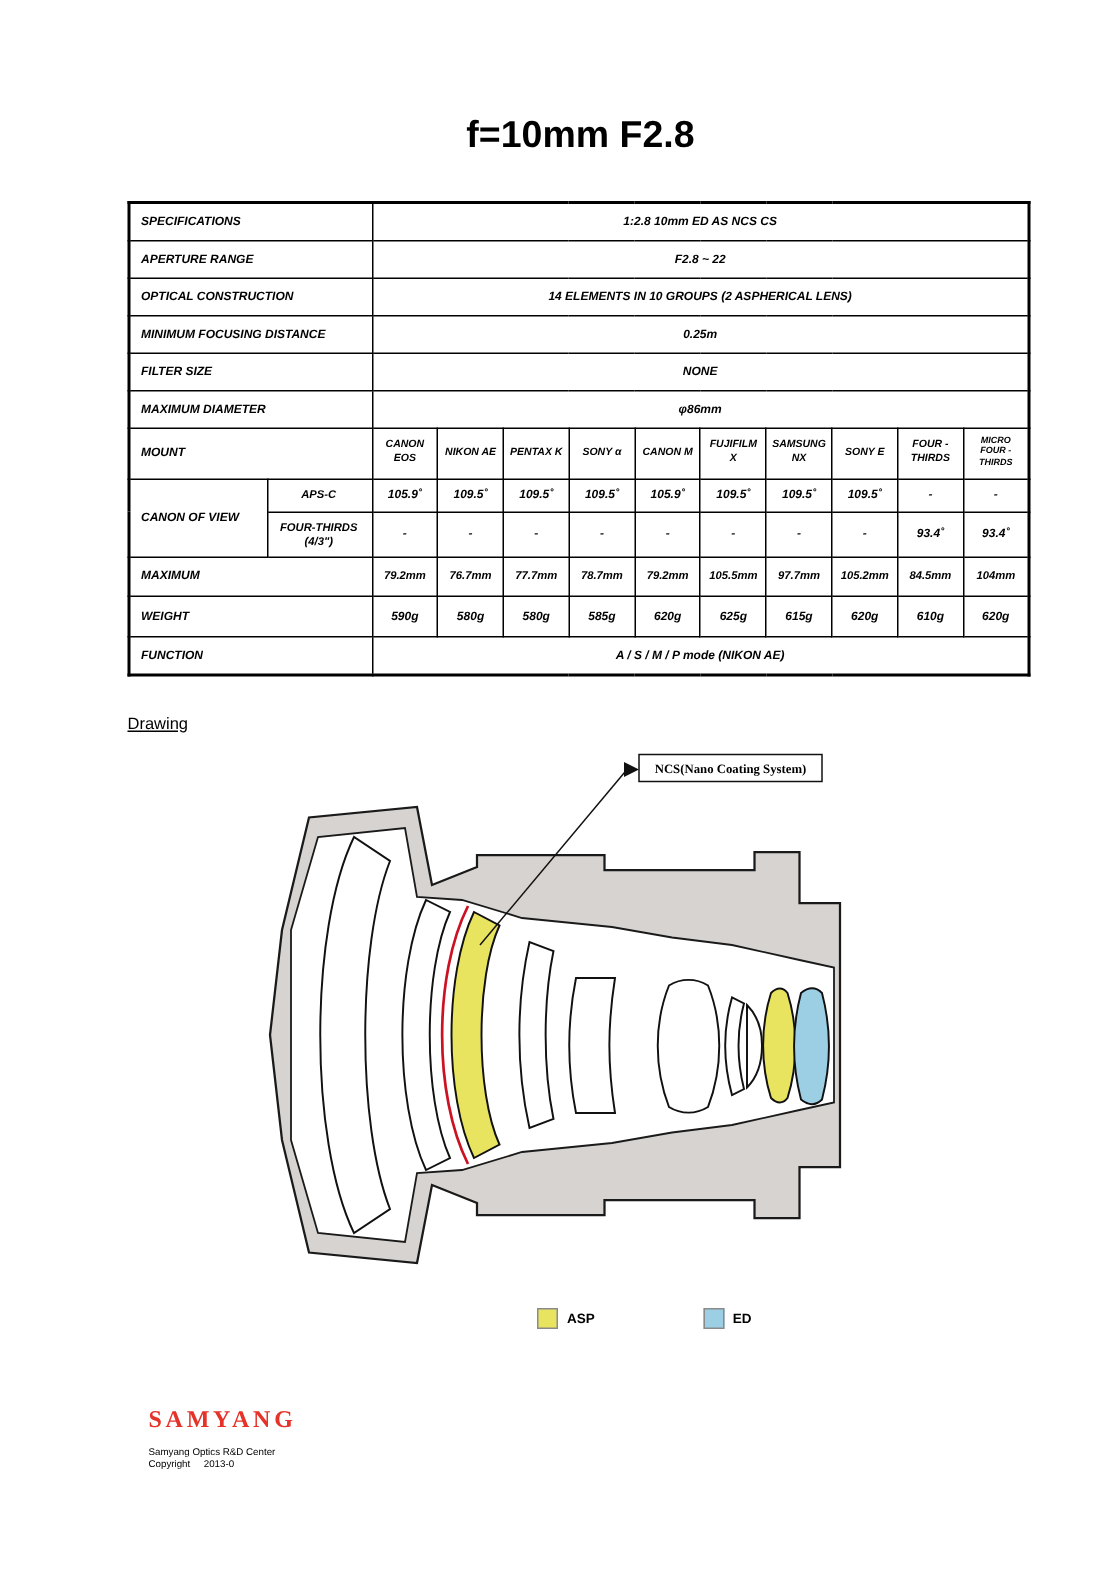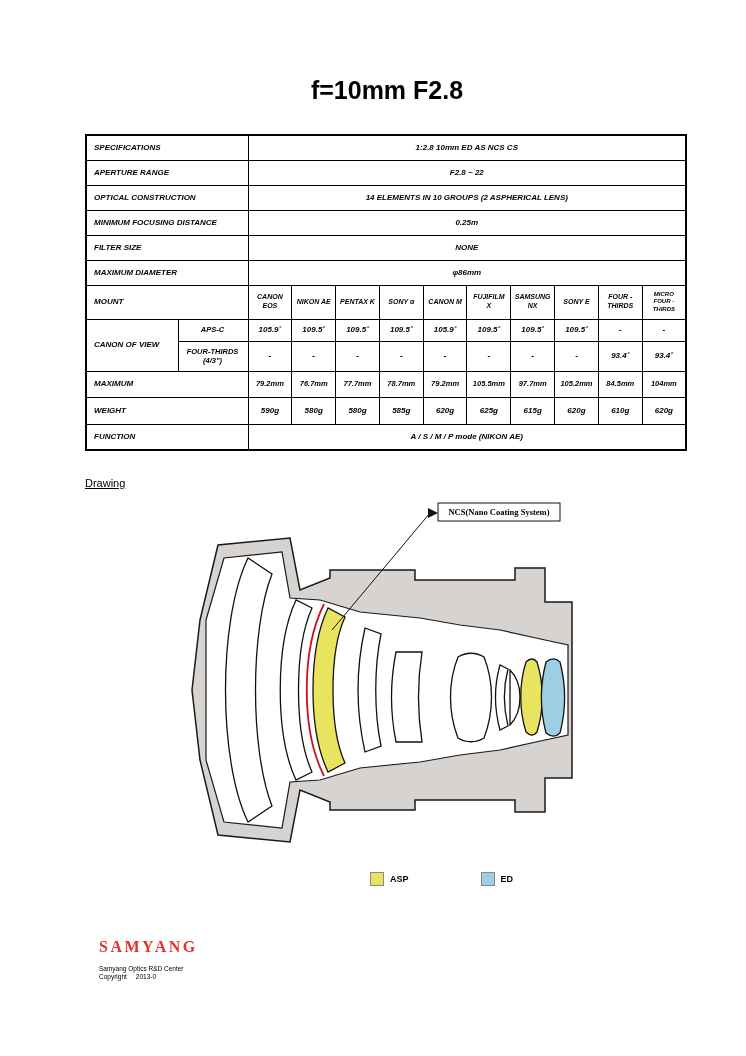--- a/index.html
+++ b/index.html
@@ -35,21 +35,21 @@
   table.spec tr.r-43 td { height:30px; }
   table.spec tr.r-len td { height:26px; font-size:7.5px; }
   table.spec tr.r-wt td { height:27px; }
   table.spec tr.r-fn td { height:26px; }
   table.spec tr.r-len td.lbl, table.spec tr.r-wt td.lbl, table.spec tr.r-fn td.lbl { font-size:8px; }
   
   .drawing-label {
     position:absolute; top:449px; left:85px; font-size:11px;
     text-decoration:underline; font-weight:normal;margin-top:28px;
   }
-  .drawing-wrap { position:absolute; top:500px; left:12px; width:590px; height:420px; }
+  .drawing-wrap { position:absolute; top:500px; left:0; width:590px; height:420px; }
   .drawing-wrap svg { position:absolute; left:148px; top:0; }
   .body-shape { fill:var(--body-gray); stroke:#1a1a1a; stroke-width:1.5; }
   .cavity { fill:#fff; stroke:#1a1a1a; stroke-width:1.2; }
   .lens { fill:#fff; stroke:#111; stroke-width:1.3; }
   .lens-asp { fill:var(--asp); stroke:#111; stroke-width:1.3; }
   .lens-ed { fill:var(--ed); stroke:#111; stroke-width:1.3; }
   .ncs-arc { fill:none; stroke:var(--ncs-red); stroke-width:1.8; }
   .leader { stroke:#111; stroke-width:1; fill:none; }
   .arrowhead { fill:#111; }
   .ann-box { fill:#fff; stroke:#111; stroke-width:1; }

